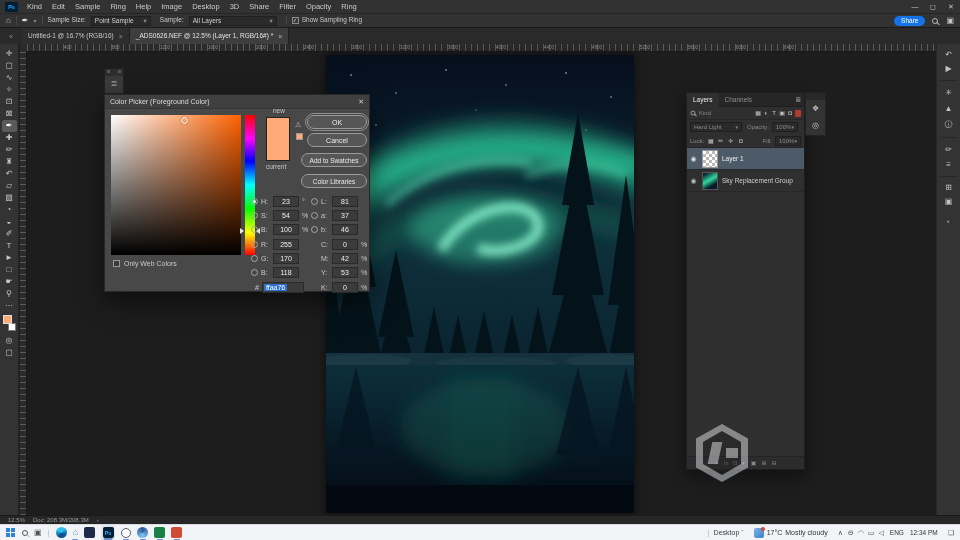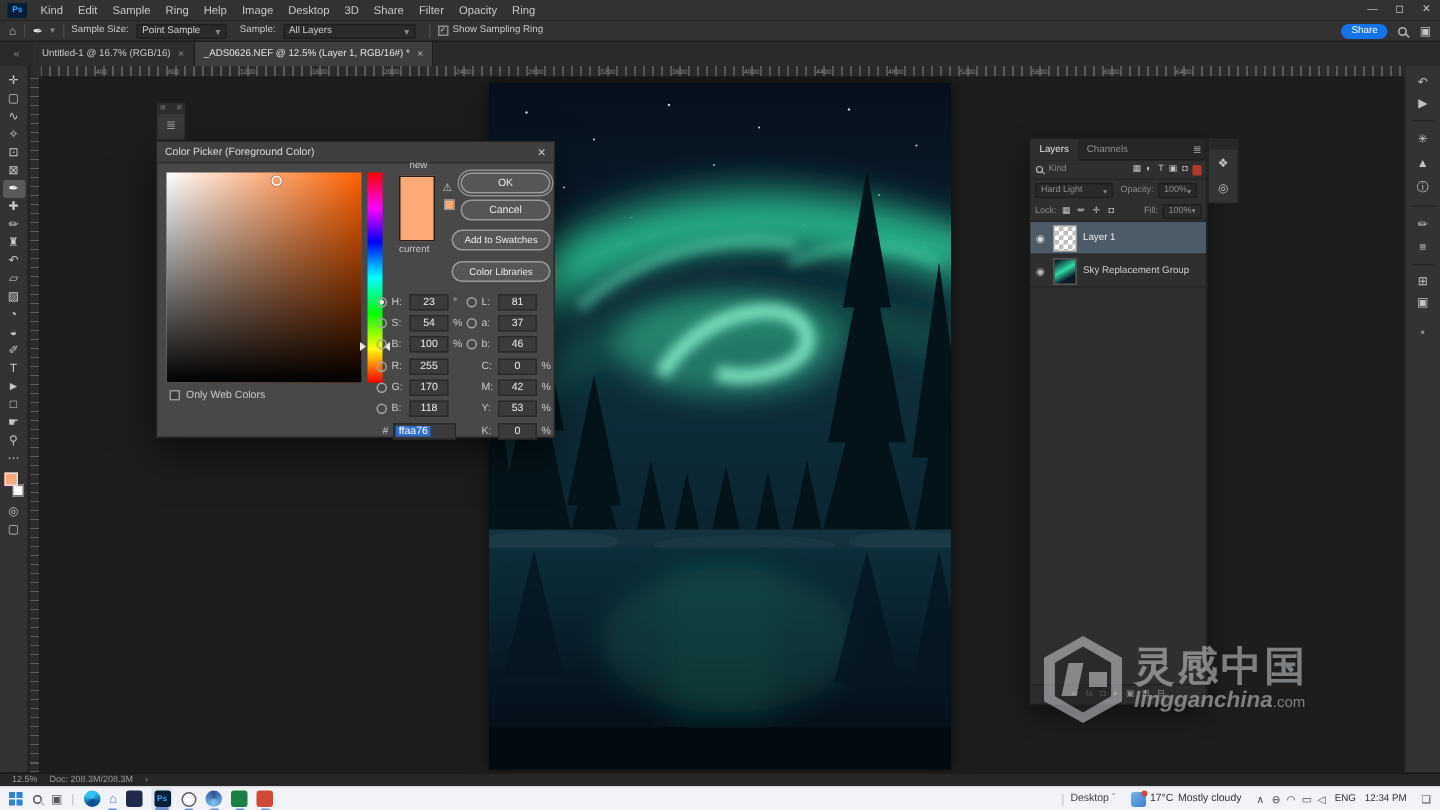--- a/index.html
+++ b/index.html
@@ -485,26 +485,20 @@
   <span style="font-size:6px;color:#9a9a9a">›</span>
 </div>
 
 <div class="ab fx" style="left:696px;top:424px;gap:8px;opacity:.55;pointer-events:none">
   <div style="position:relative;width:52px;height:58px">
     <div style="position:absolute;inset:0;background:#cdd1d6;clip-path:polygon(50% 0,100% 25%,100% 75%,50% 100%,0 75%,0 25%)"></div>
     <div style="position:absolute;inset:7px;background:#262626;clip-path:polygon(50% 0,100% 25%,100% 75%,50% 100%,0 75%,0 25%)"></div>
     <div style="position:absolute;right:10px;top:24px;width:12px;height:10px;background:#cdd1d6"></div>
     <div style="position:absolute;left:14px;top:18px;width:10px;height:22px;background:#cdd1d6;transform:skewX(-12deg)"></div>
   </div>
-  <div>
-    <div style="font-size:27px;font-weight:bold;color:#cdd1d6;letter-spacing:2px;line-height:1">灵感中国</div>
-    <div style="line-height:1.1">
-      <span style="font-size:15px;font-weight:bold;font-style:italic;color:#cdd1d6">lingganchina</span><span style="font-size:10px;color:#cdd1d6">.com</span>
-    </div>
-  </div>
 </div>
 
 <div class="ab fx" style="left:0;top:524px;width:960px;height:16px;background:#f1f3f6;border-top:1px solid #d9dce1;gap:6px;padding:0 6px">
   <div style="width:10px;height:10px;display:grid;grid-template-columns:4px 4px;grid-gap:1px">
     <span style="background:#2f82d6;width:4px;height:4px"></span>
       <span style="background:#2f82d6;width:4px;height:4px"></span>
     <span style="background:#2f82d6;width:4px;height:4px"></span>
       <span style="background:#2f82d6;width:4px;height:4px"></span>
   </div>
   <span class="mag" style="border-color:#555"></span>

